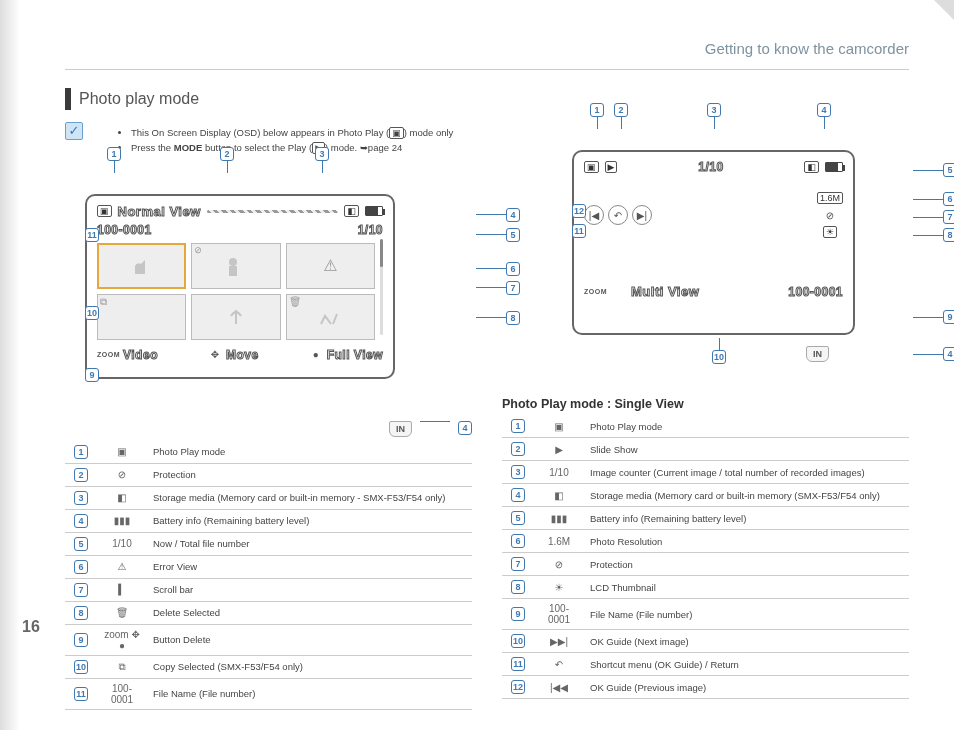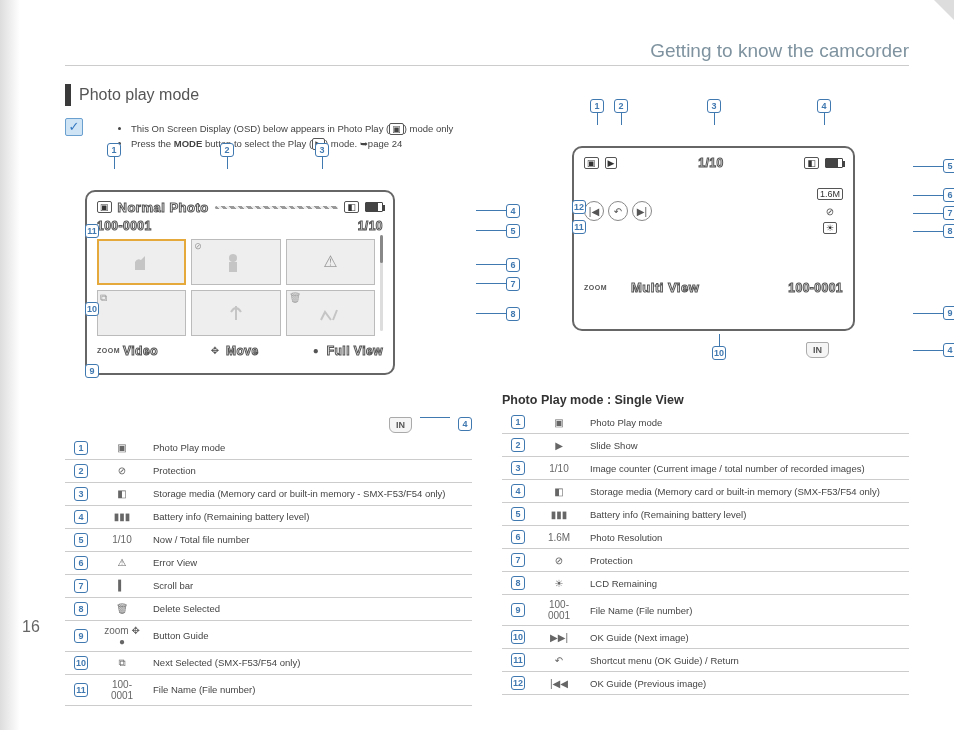--- a/index.html
+++ b/index.html
@@ -1,21 +1,21 @@
 <!DOCTYPE html>
 <html><head>
 <meta charset="utf-8">
 <style>
   *{box-sizing:border-box;margin:0;padding:0}
   body{width:954px;height:730px;background:#fff;font-family:Arial,Helvetica,sans-serif;color:#333;position:relative;overflow:hidden}
   .page{padding:40px 45px 30px 65px;position:relative}
   .edge{position:absolute;left:0;top:0;width:20px;height:730px;background:linear-gradient(to right,#ddd,#fff)}
-  .pgn{position:absolute;left:22px;top:618px;font-size:16px;color:#666;font-weight:normal}
+  .pgn{position:absolute;left:22px;top:618px;font-size:16px;color:#666;font-weight:bold}
   .corner{position:absolute;top:-5px;right:-10px;width:0;height:0;border-top:35px solid #ddd;border-left:35px solid transparent}
-  .chap{text-align:right;color:#7e939f;font-size:19px;padding-bottom:3px;border-bottom:1px solid #ccc;margin-bottom:18px}
+  .chap{text-align:right;color:#7e939f;font-size:15px;padding-bottom:12px;border-bottom:1px solid #ccc;margin-bottom:18px}
   .stitle{font-size:16px;color:#555;border-left:6px solid #3a3a3a;padding:2px 0 2px 8px;margin-bottom:12px}
   .cols{display:flex;gap:30px}
   .col{flex:1;min-width:0}
   .notes{font-size:9.5px;color:#444;margin:4px 0 10px 30px;line-height:1.55}
   .notes li{list-style:disc;margin-left:12px}
   .check{display:inline-block;width:18px;height:18px;border:1px solid #6aa0d0;background:#cfe4f4;border-radius:2px;text-align:center;font-size:13px;color:#3478c0;margin-right:6px;line-height:16px;vertical-align:middle}
   .noteRow{display:flex;align-items:flex-start}
   .screen{border:2px solid #666;border-radius:10px;background:#fff;padding:8px 10px;position:relative;margin:0 auto}
   .s1{width:310px;height:185px;margin-left:20px}
   .s2{width:283px;height:185px;margin-left:70px}
@@ -88,21 +88,21 @@
             <span class="line"></span>
           </div>
         <div class="call-out callTop" style="left:250px">
             <span class="callnum">3</span>
             <span class="line"></span>
           </div>
 
         <div class="screen s1 relframe" style="top:18px">
           <div class="hdr">
             <span class="ic-box">▣</span>
-            <span class="outline">Normal Photo</span>
+            <span class="outline">Normal View</span>
             <span class="bar"></span>
             <span class="ic-box">◧</span>
             <span class="batt"></span>
           </div>
           <div class="row2">
             <span class="outline sm">100-0001</span>
             <span style="flex:1"></span>
             <span class="outline sm">1/10</span>
           </div>
           <div style="display:flex;gap:5px">
@@ -231,26 +231,26 @@
               <td>Scroll bar</td>
             </tr>
             <tr>
               <td class="nc"><span class="callnum">8</span></td>
               <td class="icc"><span>🗑</span></td>
               <td>Delete Selected</td>
             </tr>
             <tr>
               <td class="nc"><span class="callnum">9</span></td>
               <td class="icc"><span>zoom ✥ ●</span></td>
-              <td>Button Guide</td>
+              <td>Button Delete</td>
             </tr>
             <tr>
               <td class="nc"><span class="callnum">10</span></td>
               <td class="icc"><span>⧉</span></td>
-              <td>Next Selected (SMX-F53/F54 only)</td>
+              <td>Copy Selected (SMX-F53/F54 only)</td>
             </tr>
             <tr>
               <td class="nc"><span class="callnum">11</span></td>
               <td class="icc"><span>100-0001</span></td>
               <td>File Name (File number)</td>
             </tr>
           </tbody>
         </table>
     </div>
 
@@ -380,21 +380,21 @@
               <td>Photo Resolution</td>
             </tr>
             <tr>
               <td class="nc"><span class="callnum">7</span></td>
               <td class="icc"><span>⊘</span></td>
               <td>Protection</td>
             </tr>
             <tr>
               <td class="nc"><span class="callnum">8</span></td>
               <td class="icc"><span>☀</span></td>
-              <td>LCD Remaining</td>
+              <td>LCD Thumbnail</td>
             </tr>
             <tr>
               <td class="nc"><span class="callnum">9</span></td>
               <td class="icc"><span>100-0001</span></td>
               <td>File Name (File number)</td>
             </tr>
             <tr>
               <td class="nc"><span class="callnum">10</span></td>
               <td class="icc"><span>▶▶|</span></td>
               <td>OK Guide (Next image)</td>

